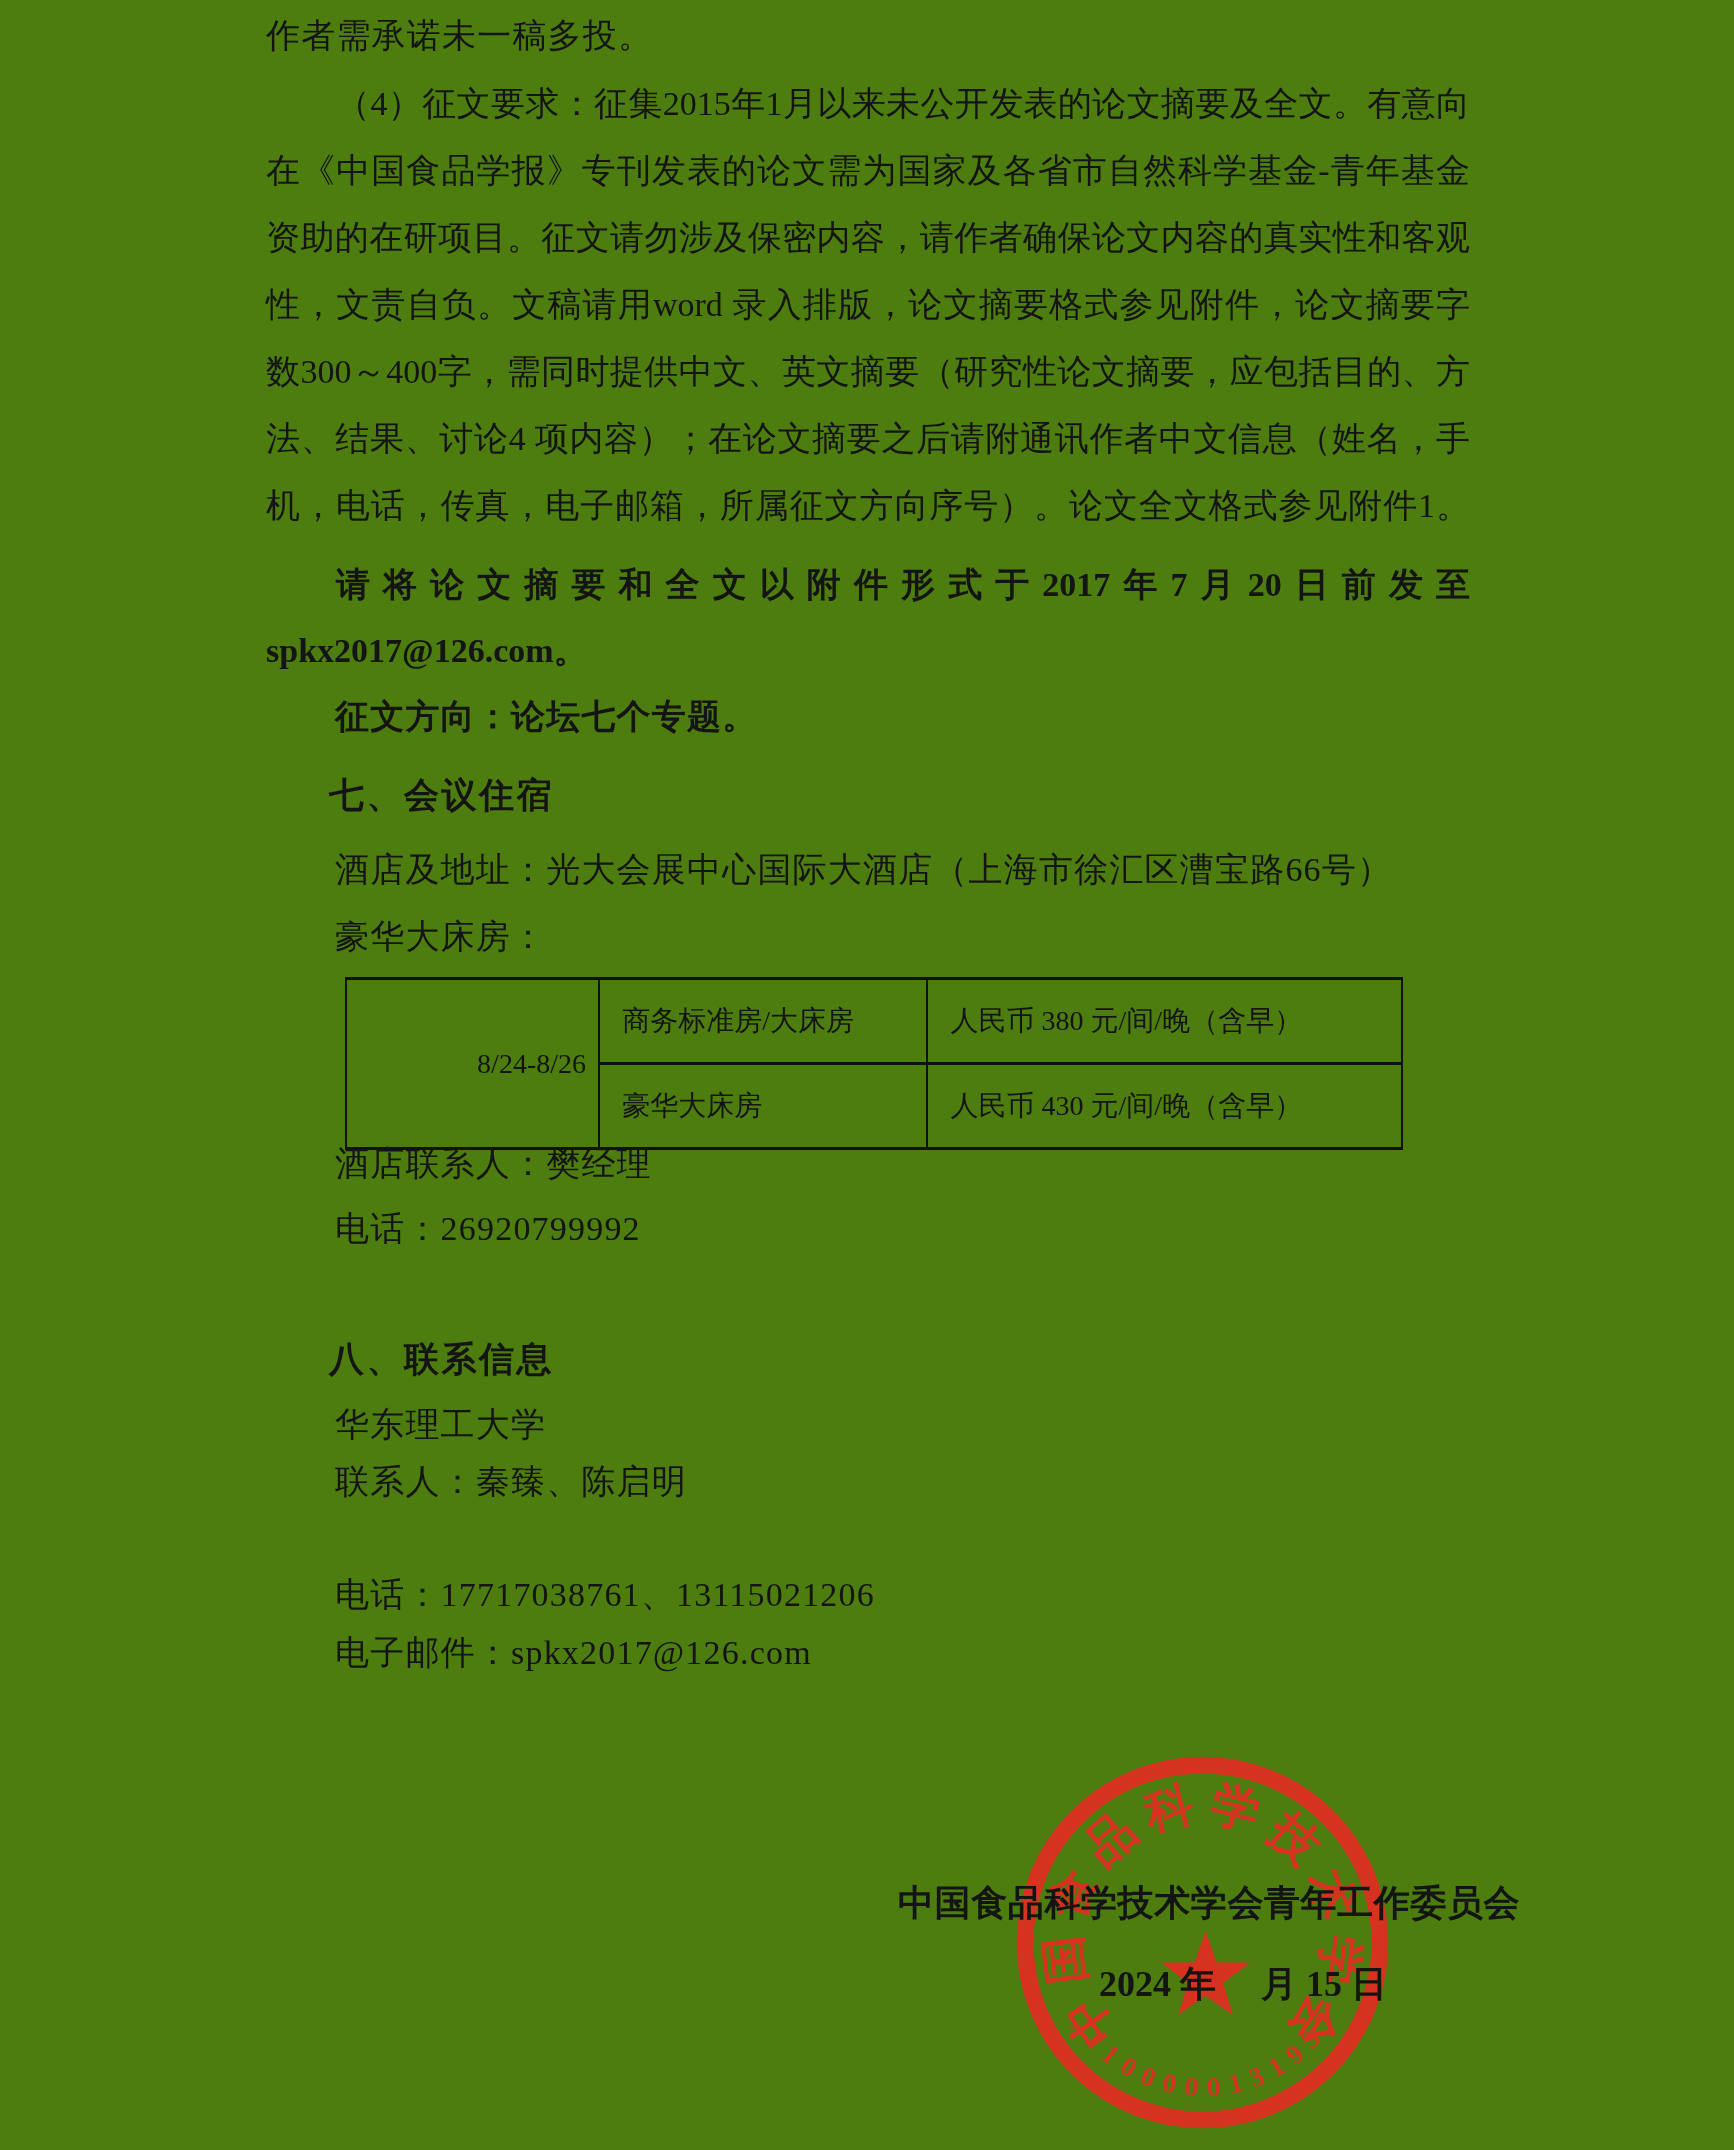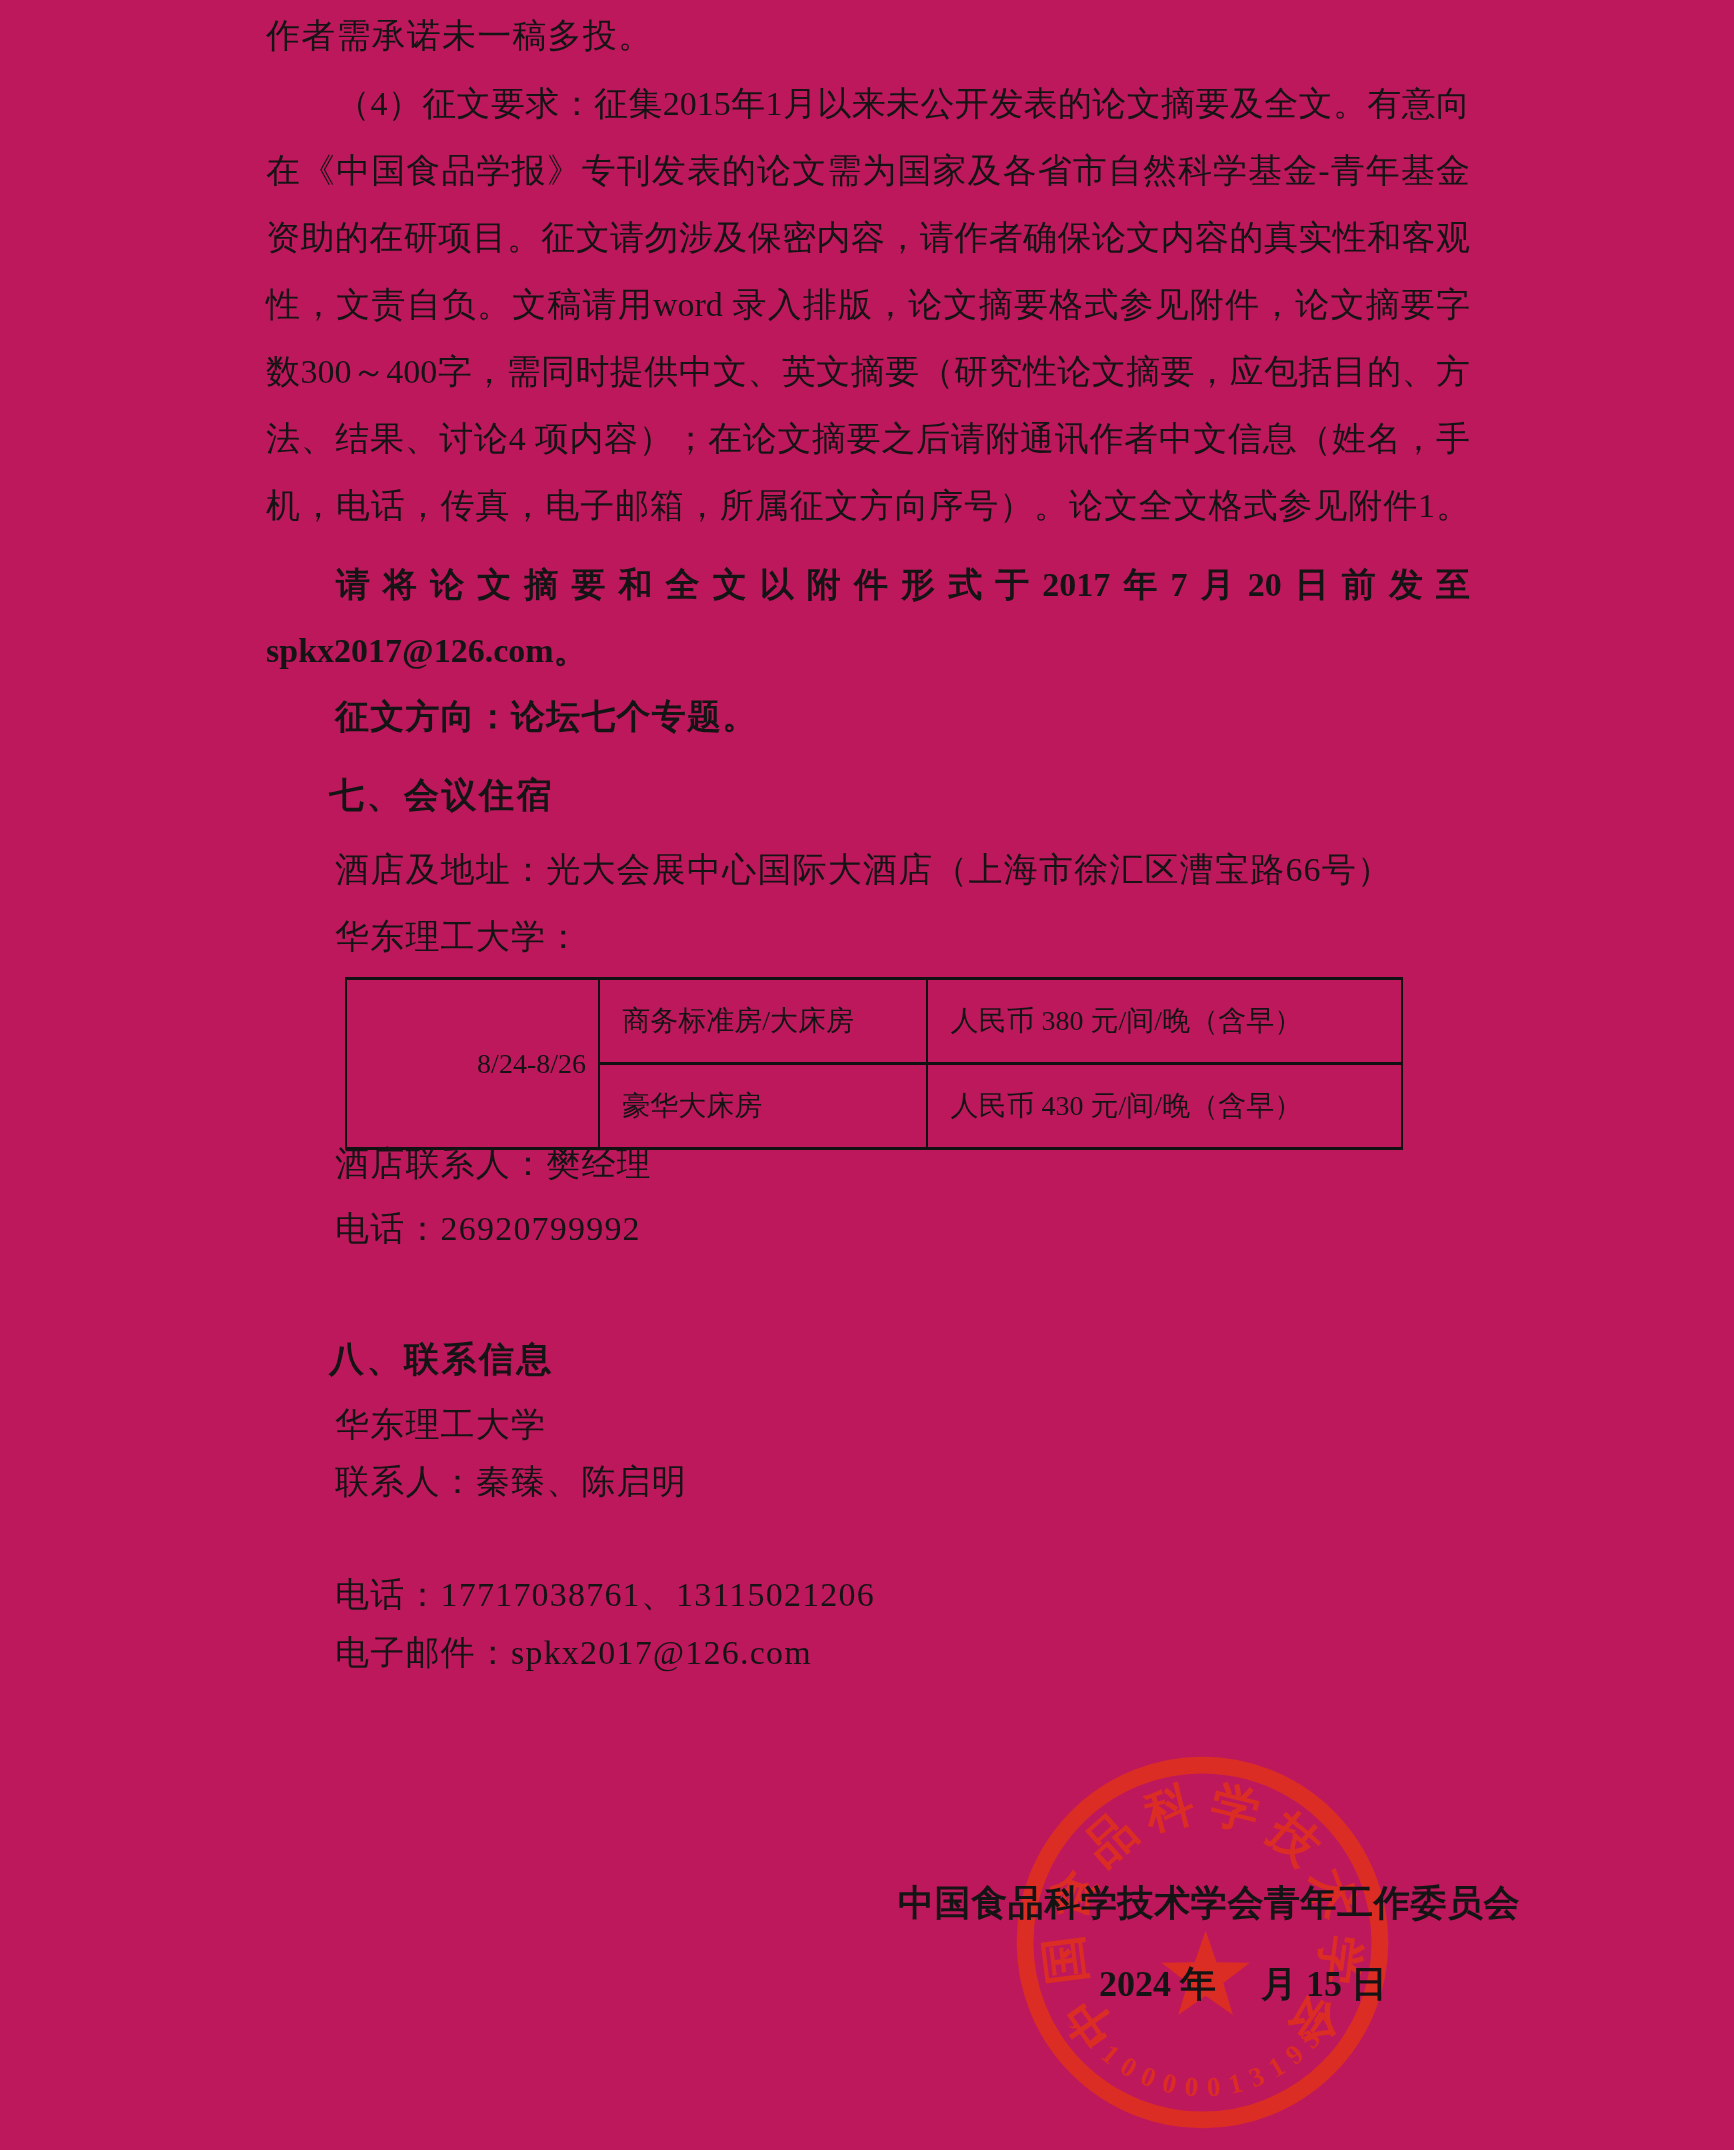--- a/index.html
+++ b/index.html
@@ -1,19 +1,19 @@
 <!DOCTYPE html>
 <html style="font-size:10px"><head>
 <meta charset="utf-8">
 <style>
   html,body{margin:0;padding:0;background:#888;}
   .page{
     position:relative;
     width:1735px;height:2151px;
-    background:#be185d;
+    background:#4d7c0f;
     font-family:"Liberation Serif","DejaVu Serif",serif;
     color:#141414;
     overflow:hidden;
   }
   .tline{
     position:absolute;
     font-size:34px;
     line-height:50px;
     white-space:nowrap;
     letter-spacing:1.2px;
@@ -97,21 +97,21 @@
       <div class="pline">法、结果、讨论4 项内容）；在论文摘要之后请附通讯作者中文信息（姓名，手</div>
       <div class="pline">机，电话，传真，电子邮箱，所属征文方向序号）。论文全文格式参见附件1。</div>
     </div>
 
   <div class="tline just bold" style="top:560px;text-indent:70px;">请将论文摘要和全文以附件形式于2017年7月20日前发至</div>
   <div class="tline bold" style="left:266px;top:626px;letter-spacing:0;">spkx2017@126.com。</div>
   <div class="tline bold" style="left:335px;top:692px;">征文方向：论坛七个专题。</div>
 
   <div class="tline heading" style="left:329px;top:770px;">七、会议住宿</div>
   <div class="tline" style="left:335px;top:845px;">酒店及地址：光大会展中心国际大酒店（上海市徐汇区漕宝路66号）</div>
-  <div class="tline" style="left:335px;top:912px;">华东理工大学：</div>
+  <div class="tline" style="left:335px;top:912px;">豪华大床房：</div>
 
   <table class="price-table">
     <tbody>
         <tr>
       <td class="daterange" rowspan="2">8/24-8/26</td>
       <td class="room">商务标准房/大床房</td>
       <td class="price">人民币 380 元/间/晚（含早）</td>
     </tr>
     <tr>
       <td class="room">豪华大床房</td>

